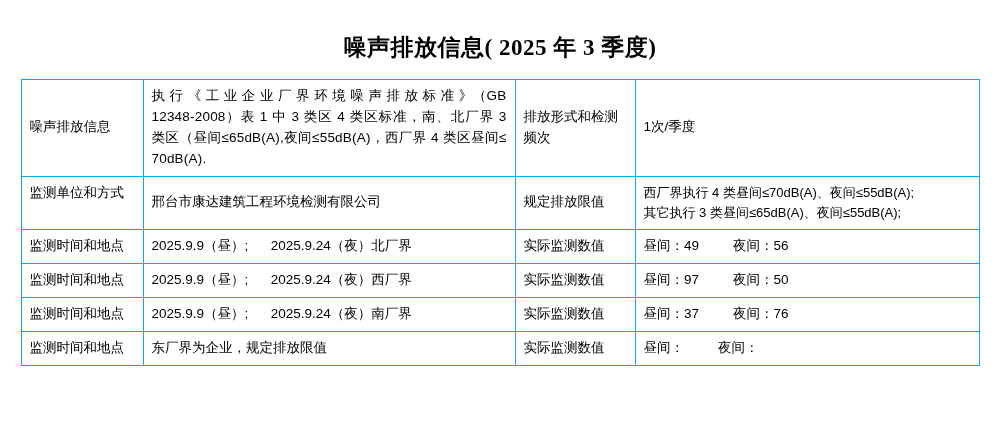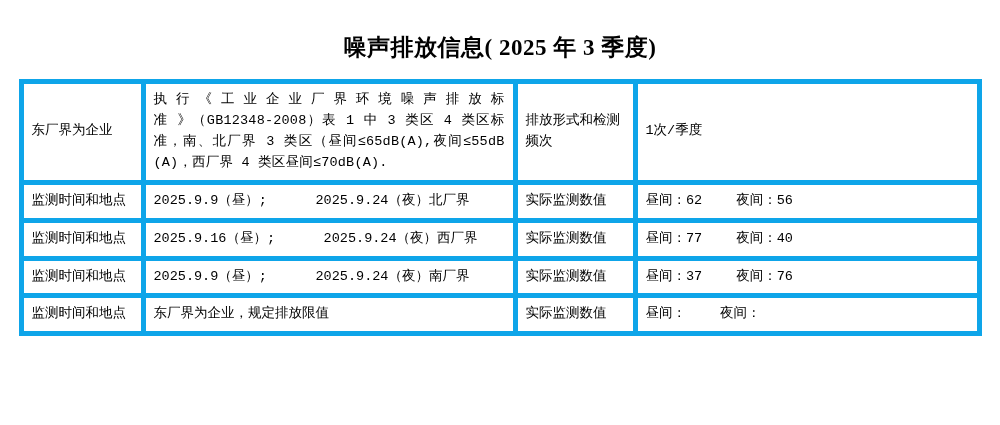--- a/index.html
+++ b/index.html
@@ -30,26 +30,25 @@
     font-family: "Liberation Serif", "DejaVu Serif", serif;
   }
   table.noise-table {
     border-collapse: collapse;
     table-layout: fixed;
     width: 958px;
     margin: 0 auto;
     font-size: 13.5px;
   }
   table.noise-table td {
-    border: 5px solid #0ea5e9;
+    border: 1px solid #0ea5e9;
     padding: 6px 8px;
     vertical-align: middle;
     line-height: 1.55;
     word-break: break-all;
-    font-family: Liberation Mono, monospace;
   }
   .col-a { width: 122px; }
   .col-b { width: 372px; }
   .col-c { width: 120px; }
   .col-d { width: 344px; }
 
   .cell-label {
     vertical-align: bottom;
     padding-bottom: 6px;
   }
@@ -99,42 +98,51 @@
   <table class="noise-table">
     <colgroup>
       <col class="col-a">
       <col class="col-b">
       <col class="col-c">
       <col class="col-d">
     </colgroup>
     <tbody>
 
       <tr>
-        <td class="cell-label">东厂界为企业</td>
+        <td class="cell-label">噪声排放信息</td>
         <td class="std-text justify-cn">执 行 《 工 业 企 业 厂 界 环 境 噪 声 排 放 标 准 》（GB12348-2008）表 1 中 3 类区 4 类区标准，南、北厂界 3 类区（昼间≤65dB(A),夜间≤55dB(A)，西厂界 4 类区昼间≤70dB(A).</td>
         <td class="freq-cell">排放形式和检测频次</td>
         <td class="once-cell">1次/季度</td>
       </tr>
 
+      <tr>
+        <td class="cell-label top">监测单位和方式</td>
+        <td>邢台市康达建筑工程环境检测有限公司</td>
+        <td class="measure-label">规定排放限值</td>
+        <td class="limit-cell">
+          <div class="nowrap">西厂界执行 4 类昼间≤70dB(A)、夜间≤55dB(A);</div>
+          <div class="nowrap">其它执行 3 类昼间≤65dB(A)、夜间≤55dB(A);</div>
+        </td>
+      </tr>
 
       <tr>
         <td class="cell-label top">监测时间和地点</td>
         <td class="time-cell">2025.9.9（昼）;      2025.9.24（夜）北厂界</td>
         <td class="measure-label">实际监测数值</td>
         <td class="value-cell">
-          <span>昼间：</span><span>62</span><span class="gap"></span><span>夜间：</span><span>56</span>
+          <span>昼间：</span><span>49</span><span class="gap"></span><span>夜间：</span><span>56</span>
         </td>
       </tr>
 
       <tr>
         <td class="cell-label top">监测时间和地点</td>
-        <td class="time-cell">2025.9.16（昼）;      2025.9.24（夜）西厂界</td>
+        <td class="time-cell">2025.9.9（昼）;      2025.9.24（夜）西厂界</td>
         <td class="measure-label">实际监测数值</td>
         <td class="value-cell">
-          <span>昼间：</span><span>77</span><span class="gap"></span><span>夜间：</span><span>40</span>
+          <span>昼间：</span><span>97</span><span class="gap"></span><span>夜间：</span><span>50</span>
         </td>
       </tr>
 
       <tr>
         <td class="cell-label top">监测时间和地点</td>
         <td class="time-cell">2025.9.9（昼）;      2025.9.24（夜）南厂界</td>
         <td class="measure-label">实际监测数值</td>
         <td class="value-cell">
           <span>昼间：</span><span>37</span><span class="gap"></span><span>夜间：</span><span>76</span>
         </td>

